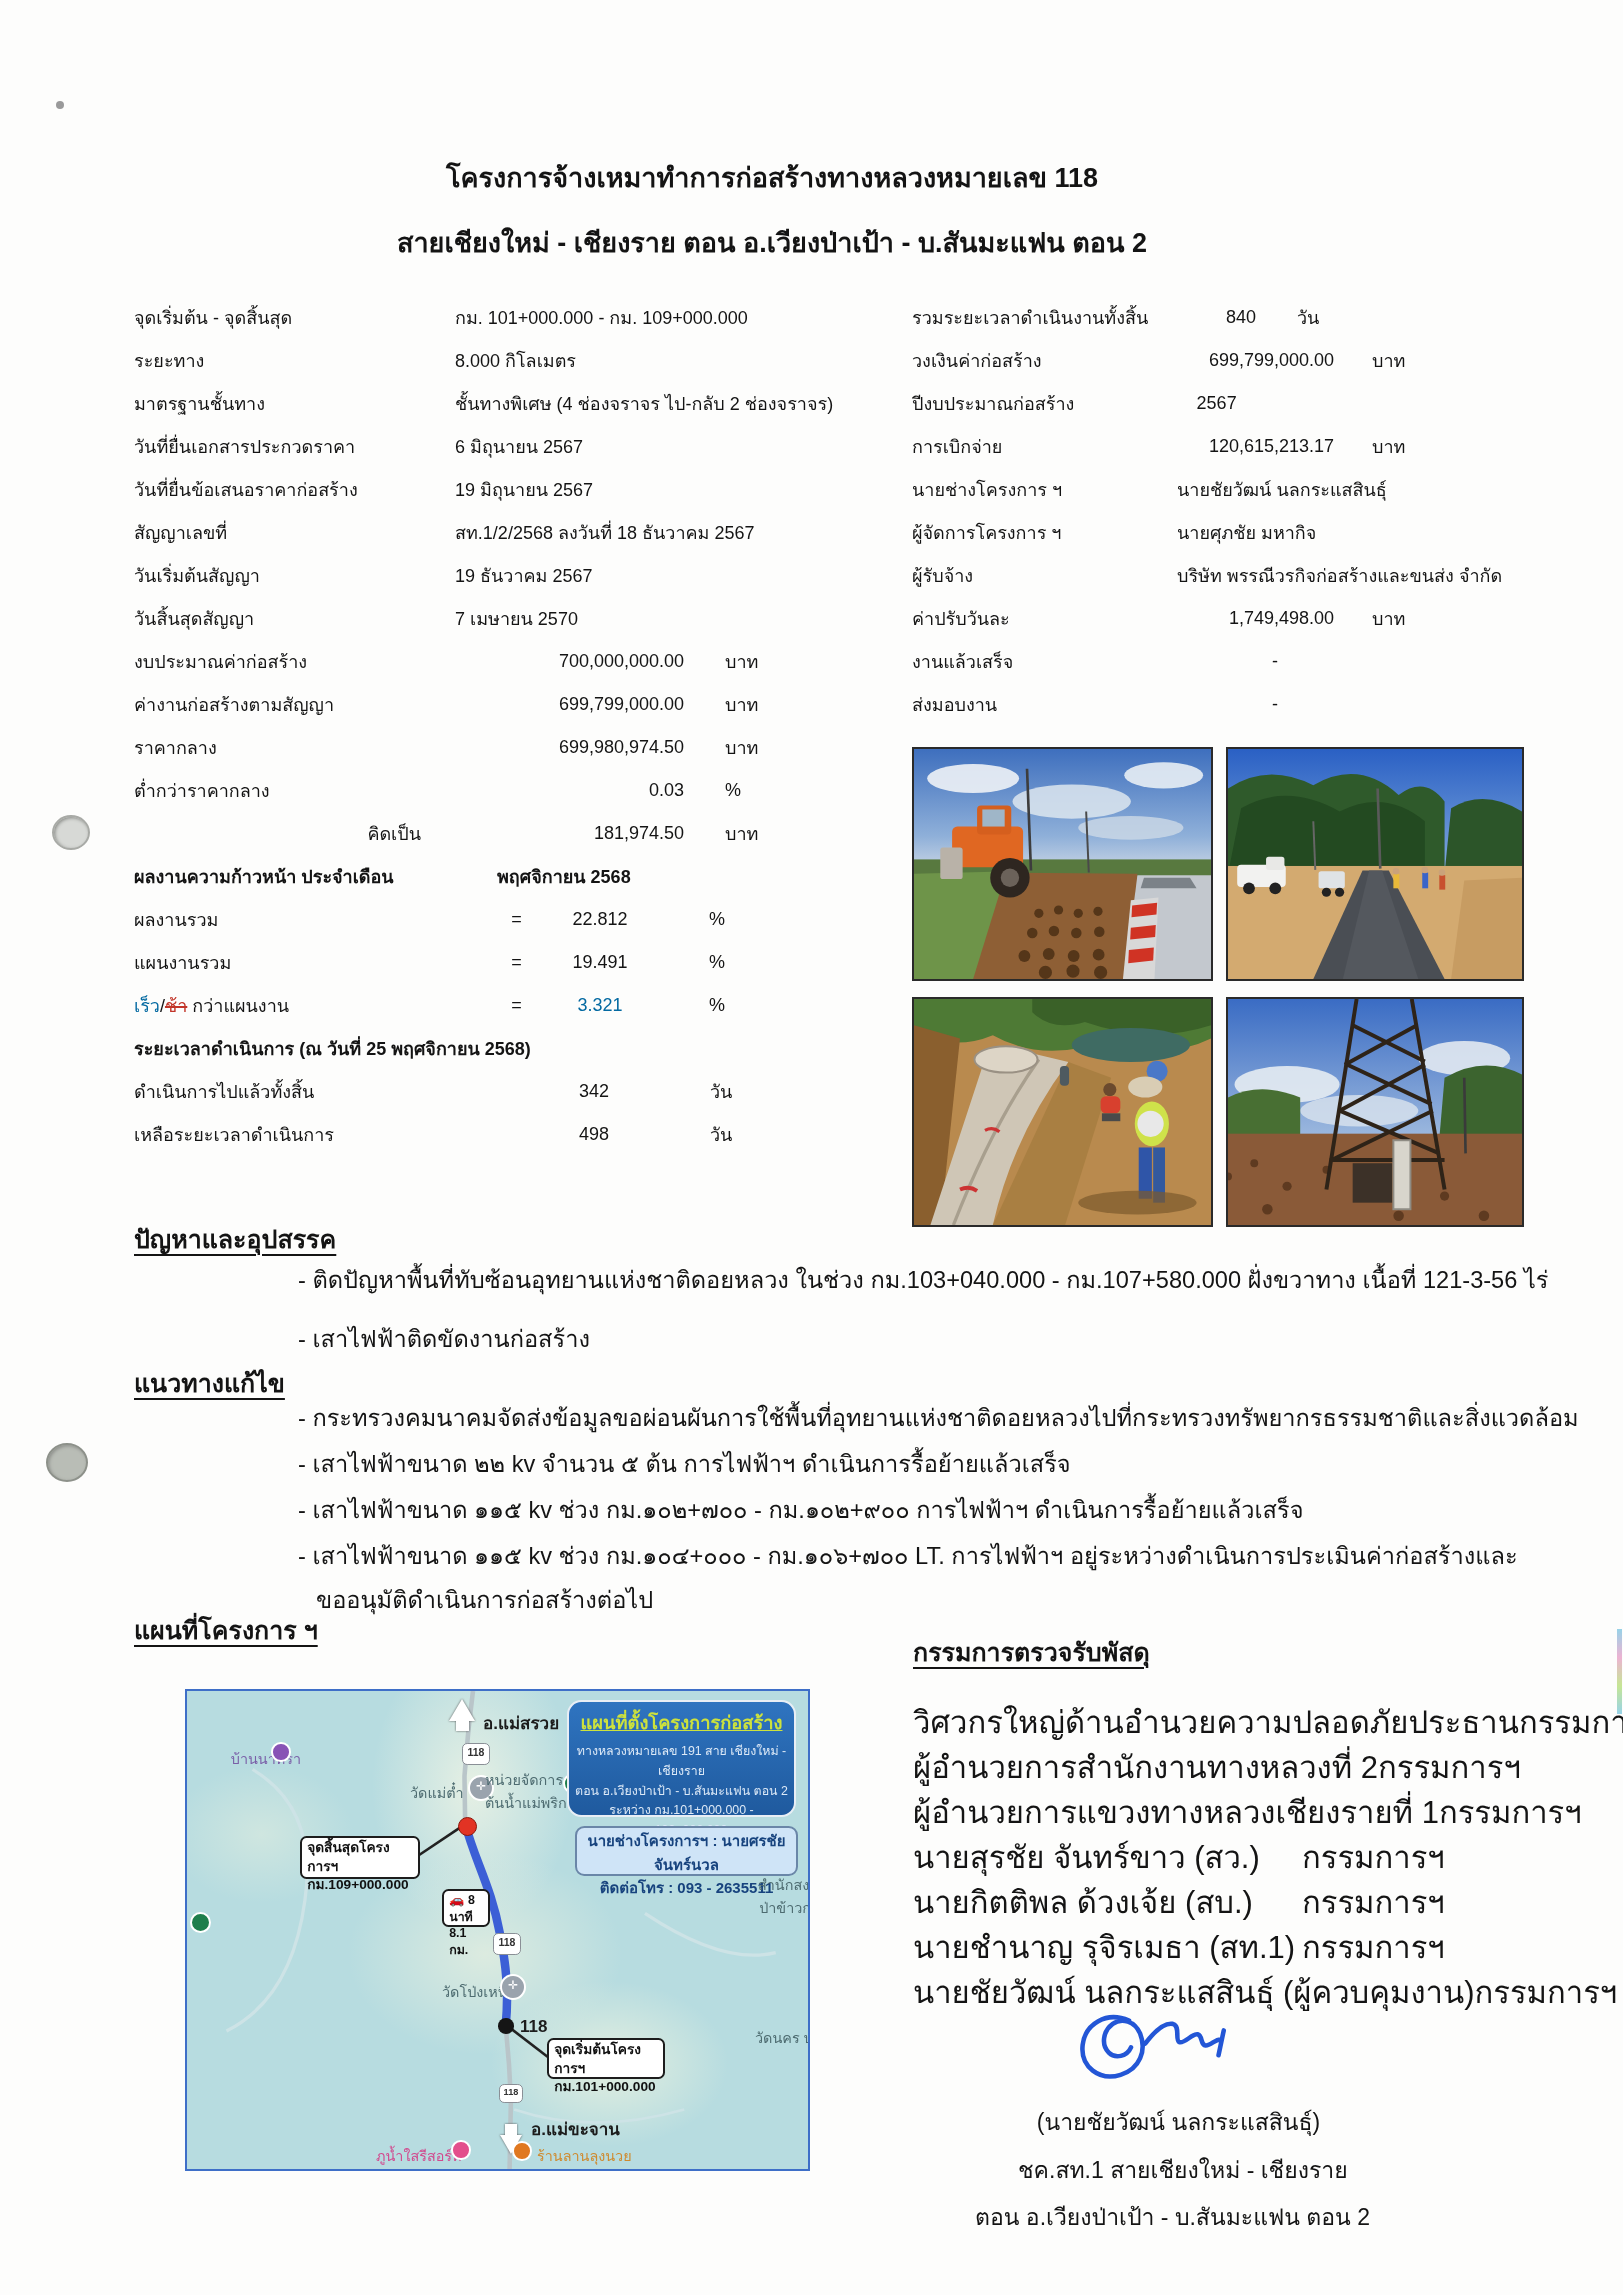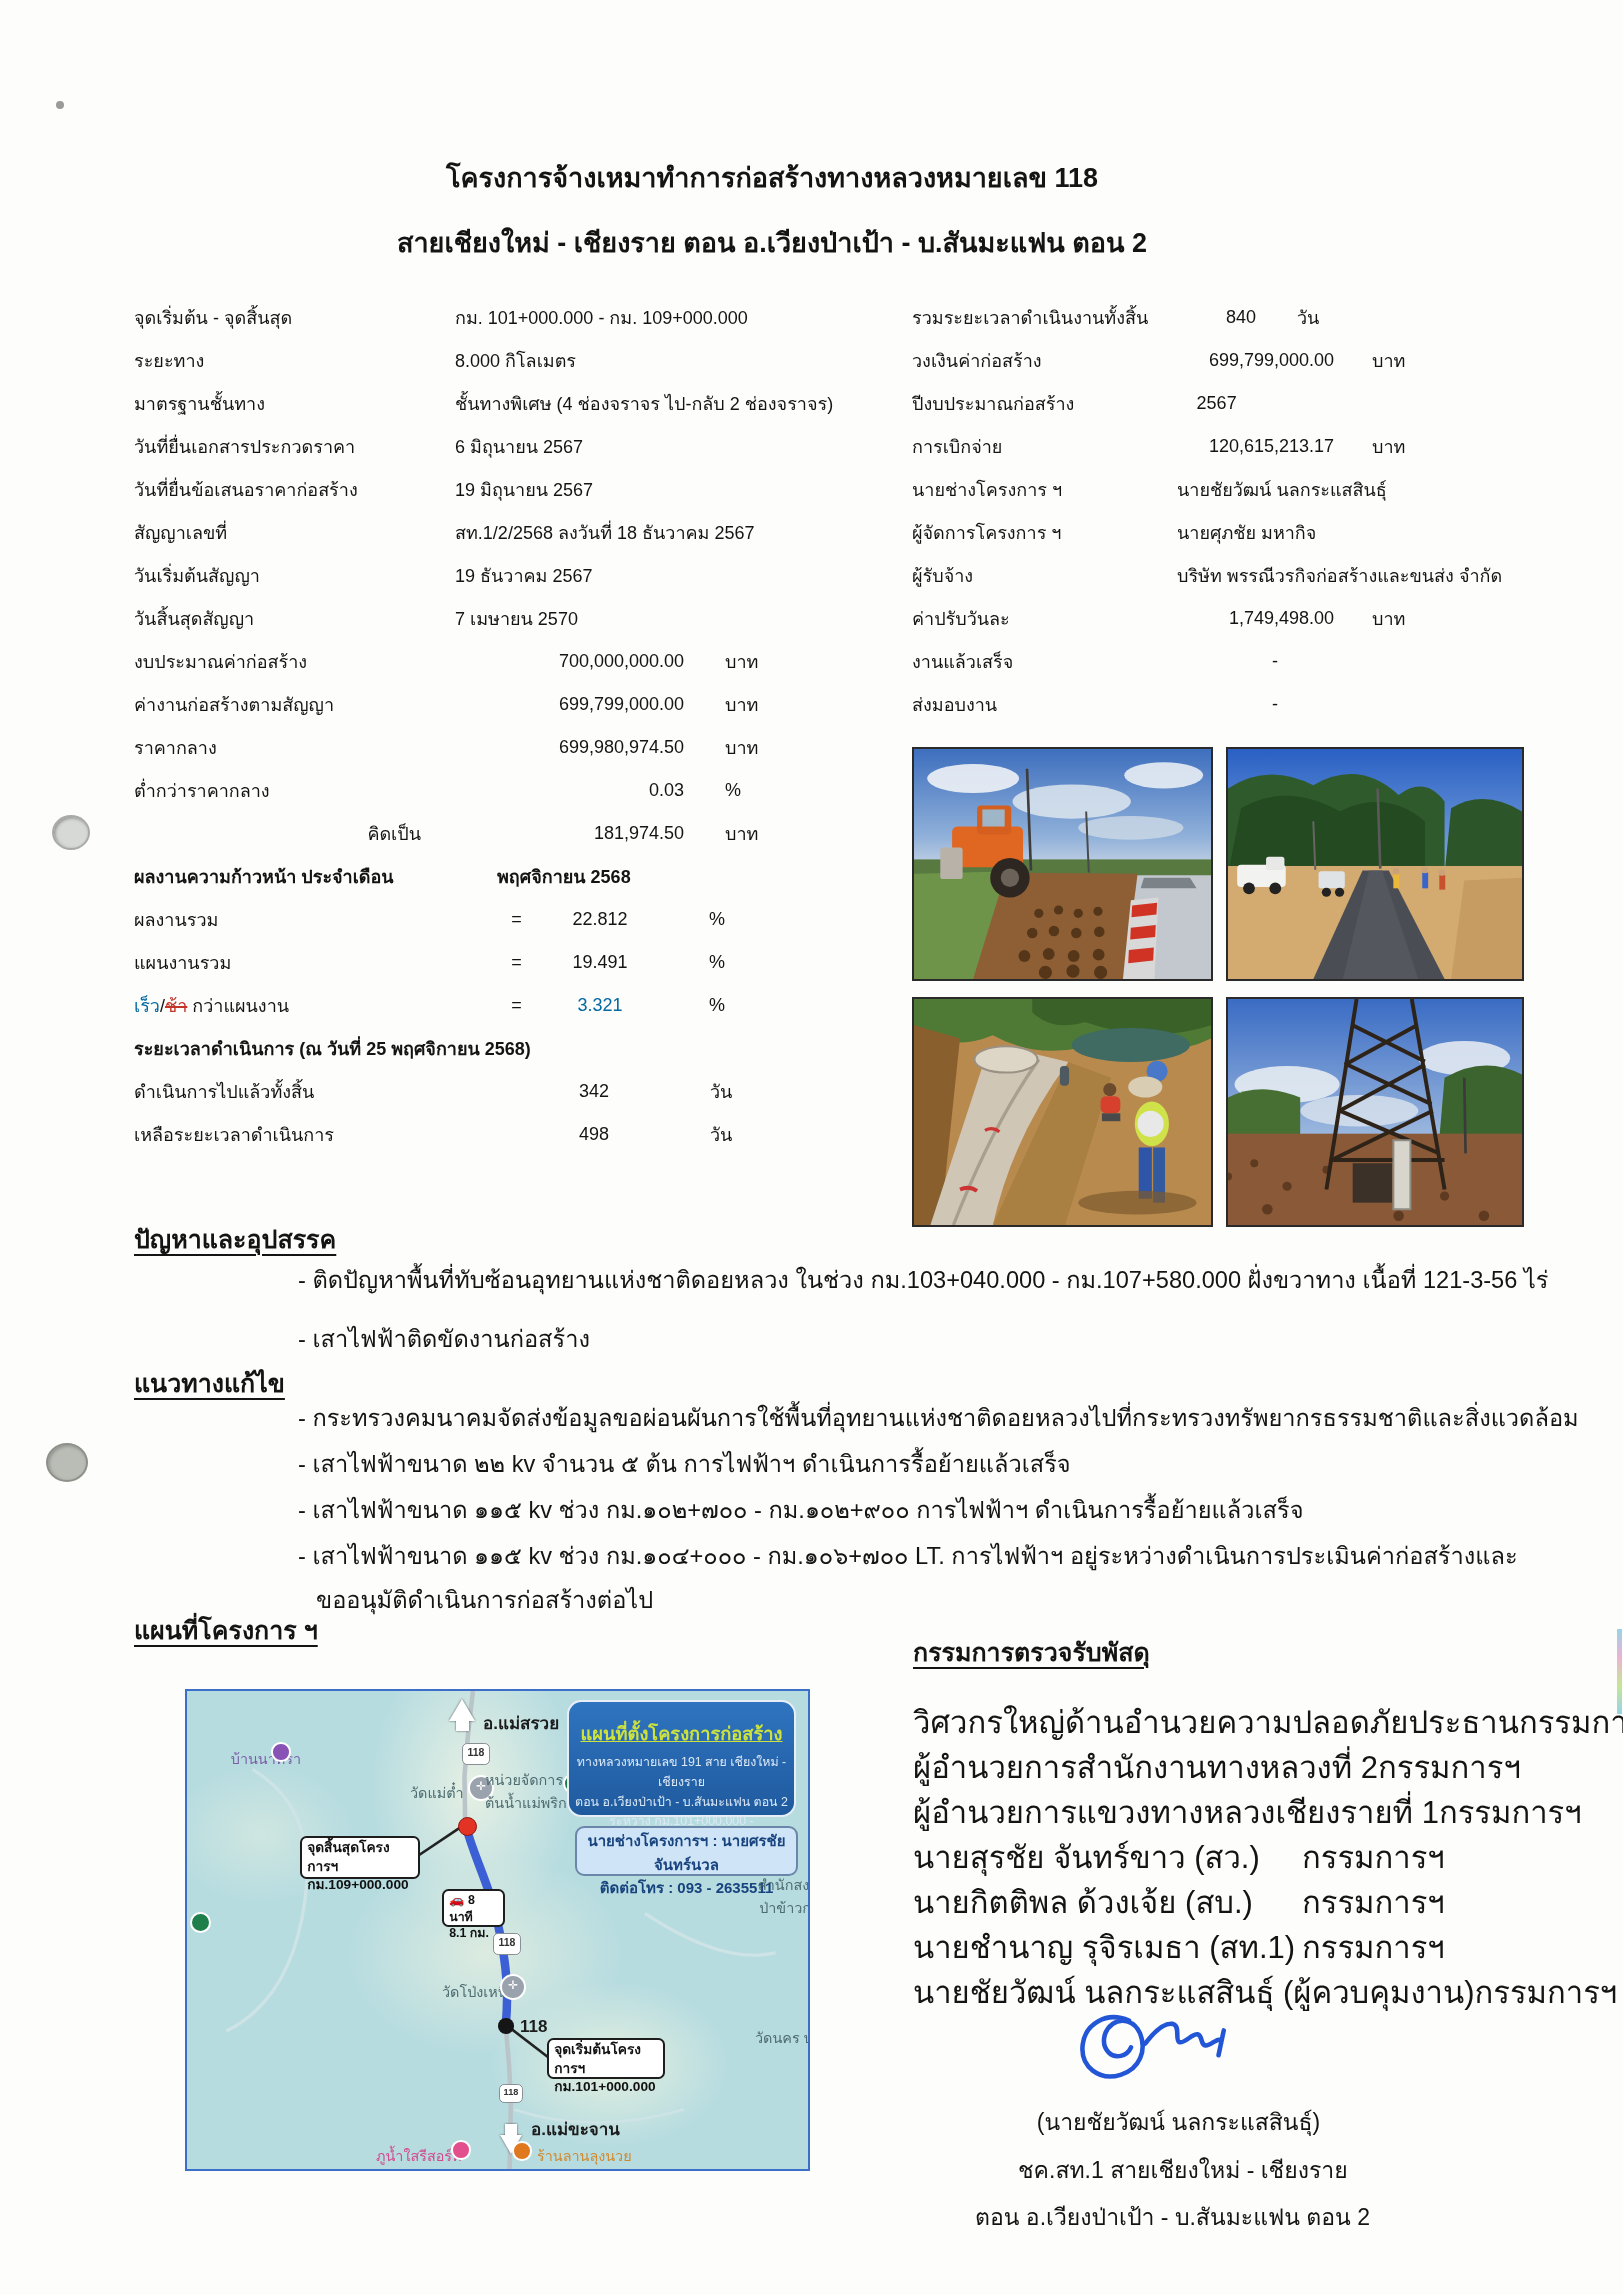--- a/index.html
+++ b/index.html
@@ -68,21 +68,21 @@
         radial-gradient(196px 144px at 48% 55%, #dcebe0 0%, rgba(220,235,224,0) 70%),
         radial-gradient(144px 209px at 46% 20%, #e6f0e4 0%, rgba(230,240,228,0) 70%),
         radial-gradient(131px 98px at 12% 30%, #cfe6e0 0%, rgba(207,230,224,0) 70%),
         #b7dce0;}
   .mapbox svg.routes{position:absolute;left:0;top:0;}
   .mpin{position:absolute;border-radius:50%;border:2px solid #fff;box-sizing:border-box;}
   .mlabel{position:absolute;font-size:14.4px;color:#4d6b70;white-space:nowrap;}
   .mlabel.dark{color:#1c1c1c;font-weight:bold;font-size:17px;}
   .infobox{position:absolute;left:380px;top:9.2px;width:229px;height:117px;
       background:linear-gradient(#2f74c0,#1f5a9e);border-radius:14.4px;border:2px solid #e8eef5;
-      text-align:center;color:#fff;box-sizing:border-box;padding-top:17px;}
+      text-align:center;color:#fff;box-sizing:border-box;padding-top:6px;}
   .infobox .ititle{color:#cde23c;font-weight:bold;font-size:18.3px;text-decoration:underline;margin-bottom:5.2px;}
   .infobox .iline{font-size:12.4px;line-height:19.6px;color:#dce9f7;}
   .contactbox{position:absolute;left:388px;top:135px;width:223px;height:50px;
       background:#cfe4f7;border:2px solid #6a86a8;border-radius:9.2px;text-align:center;
       color:#17437e;font-weight:bold;font-size:15px;line-height:23.6px;box-sizing:border-box;padding-top:1.3px;}
   .wlabel{position:absolute;background:#fff;border:2px solid #1d1d1d;border-radius:6.5px;
       font-weight:bold;font-size:13.7px;line-height:18.3px;color:#111;
       box-sizing:border-box;padding:1.3px 5.2px;}
   .shield{position:absolute;width:26px;height:19.6px;background:#fff;border:1.3px solid #8a8f96;
       border-radius:5.2px;text-align:center;font-size:10.5px;font-weight:bold;color:#333;line-height:17.7px;}
@@ -492,21 +492,21 @@
       <div>กม.109+000.000</div>
     </div>
 
     <div class="mpin" style="left:2.6px;top:221px;width:21px;height:21px;background:#1e7e4c;"></div>
 
     <div style="position:absolute;left:571px;top:182px;text-align:right;">
       <div class="mlabel" style="position:static;">สำนักสงฆ์</div>
       <div class="mlabel" style="position:static;">ป่าข้าวกล้</div>
     </div>
 
-    <div class="wlabel" style="left:255px;top:198px;width:63px;height:38px;font-size:12.4px;line-height:16.4px;">
+    <div class="wlabel" style="left:255px;top:198px;width:48px;height:38px;font-size:12.4px;line-height:16.4px;">
       <div><span>🚗</span> <span>8 นาที</span></div>
       <div>8.1 กม.</div>
     </div>
 
     <div class="shield" style="left:306px;top:242px;">118</div>
 
     <div class="mlabel" style="left:255px;top:289px;">วัดโป่งเหนือ</div>
     <div class="compass" style="left:313px;top:283px;">✛</div>
 
     <div class="dot118" style="left:311px;top:327px;"></div>

